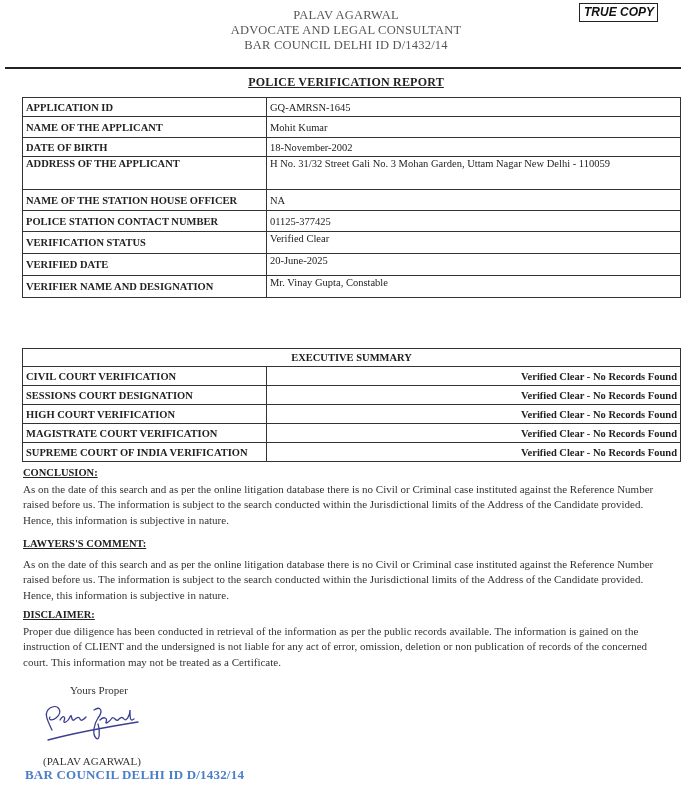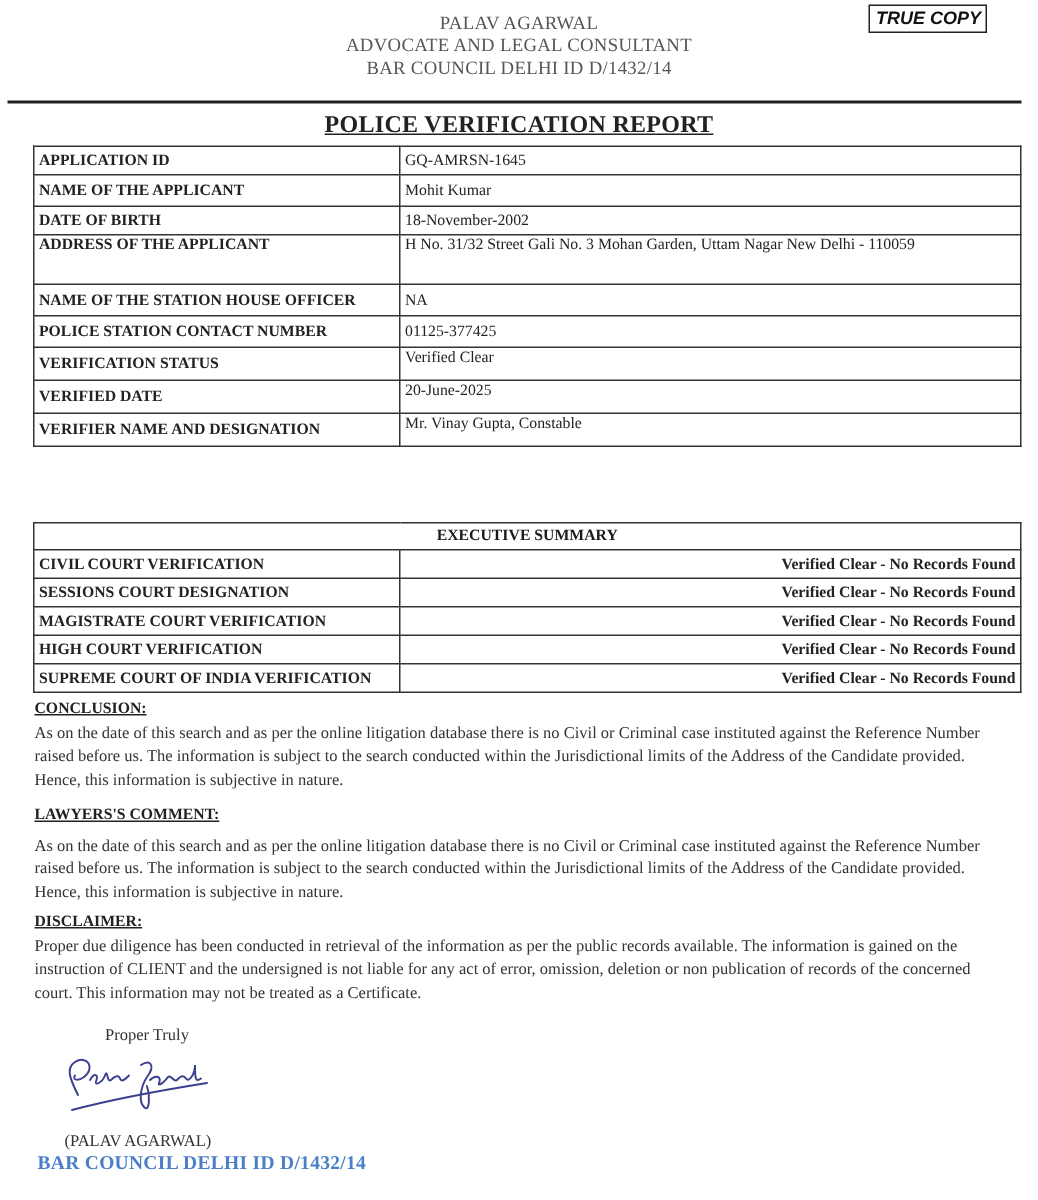--- a/index.html
+++ b/index.html
@@ -10,21 +10,21 @@
     .header .line { font-size: 12.5px; line-height: 15px; letter-spacing: 0.2px; }
     .true-copy {
       position: absolute; top: 3px; left: 579px; width: 79px; height: 19px;
       border: 1px solid #222; font-family: "Liberation Sans", "DejaVu Sans", sans-serif;
       font-style: italic; font-weight: bold; font-size: 12px; line-height: 17px;
       padding-left: 4px; color: #111;
     }
     .rule { position: absolute; top: 67px; left: 5px; width: 676px; height: 2px; background: #222; }
     .report-title {
       position: absolute; top: 75px; left: 0; width: 692px; text-align: center;
-      font-size: 16px; font-weight: bold; text-decoration: underline; color: #222; letter-spacing: 0.2px;
+      font-size: 12px; font-weight: bold; text-decoration: underline; color: #222; letter-spacing: 0.2px;
     }
 
     table { position: absolute; left: 22px; width: 659px; border-collapse: collapse; font-size: 10.5px; }
     td { border: 1.5px solid #333; padding: 1px 3px; vertical-align: middle; }
     td.k { width: 244px; font-weight: bold; color: #222; }
     td.v { color: #222; }
     td.top { vertical-align: top; }
 
     #details { top: 97px; }
     #summary { top: 348px; }
@@ -100,25 +100,25 @@
       </tr>
   <tr style="height:19px">
         <td class="k">CIVIL COURT VERIFICATION</td>
         <td class="v">Verified Clear - No Records Found</td>
       </tr>
   <tr style="height:19px">
         <td class="k">SESSIONS COURT DESIGNATION</td>
         <td class="v">Verified Clear - No Records Found</td>
       </tr>
   <tr style="height:19px">
-        <td class="k">MAGISTRATE COURT VERIFICATION</td>
+        <td class="k">HIGH COURT VERIFICATION</td>
         <td class="v">Verified Clear - No Records Found</td>
       </tr>
   <tr style="height:19px">
-        <td class="k">HIGH COURT VERIFICATION</td>
+        <td class="k">MAGISTRATE COURT VERIFICATION</td>
         <td class="v">Verified Clear - No Records Found</td>
       </tr>
   <tr style="height:19px">
         <td class="k">SUPREME COURT OF INDIA VERIFICATION</td>
         <td class="v">Verified Clear - No Records Found</td>
       </tr>
 </tbody>
   </table>
 
 <div class="section" style="top:465px">
@@ -129,21 +129,21 @@
 <div class="section" style="top:536px">
   <div class="h" style="margin-bottom:5px">LAWYERS'S COMMENT:</div>
   <div class="p">As on the date of this search and as per the online litigation database there is no Civil or Criminal case instituted against the Reference Number raised before us. The information is subject to the search conducted within the Jurisdictional limits of the Address of the Candidate provided. Hence, this information is subjective in nature.</div>
 </div>
 
 <div class="section" style="top:607px">
   <div class="h">DISCLAIMER:</div>
   <div class="p">Proper due diligence has been conducted in retrieval of the information as per the public records available. The information is gained on the instruction of CLIENT and the undersigned is not liable for any act of error, omission, deletion or non publication of records of the concerned court. This information may not be treated as a Certificate.</div>
 </div>
 
-<div class="yours">Proper Truly</div>
+<div class="yours">Yours Proper</div>
 
 <svg class="signature" viewBox="0 0 110 50">
   <g fill="none" stroke="#3b3f8f" stroke-width="1.3" stroke-linecap="round">
     <path d="M14 30 C 8 18, 6 12, 12 8 C 20 3, 26 12, 18 18 C 14 21, 10 20, 12 17"></path>
     <path d="M22 20 C 25 15, 28 16, 26 21 C 25 24, 30 22, 32 17 C 34 12, 33 22, 36 20 C 38 18, 41 16, 42 19 C 43 22, 46 19, 48 17"></path>
     <path d="M56 10 C 62 6, 66 10, 60 18 C 56 24, 54 34, 58 38 C 62 42, 62 30, 60 24"></path>
     <path d="M62 20 C 66 16, 70 18, 68 22 C 67 25, 72 21, 74 18 C 76 16, 78 22, 80 20 C 82 18, 84 16, 86 19 C 88 22, 92 16, 92 10 C 92 18, 92 22, 96 19"></path>
     <path d="M10 40 C 40 32, 75 26, 100 22"></path>
   </g>
 </svg>

